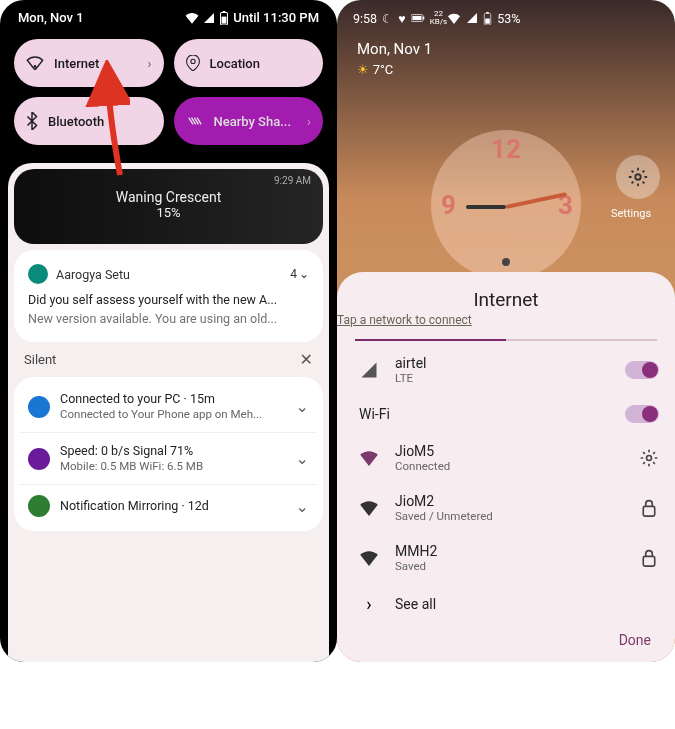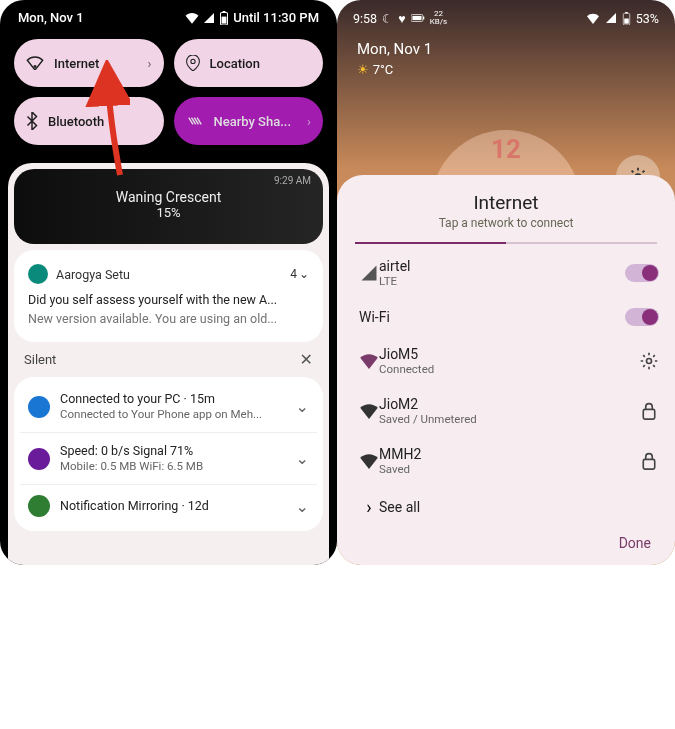--- a/index.html
+++ b/index.html
@@ -1,17 +1,17 @@
 <!DOCTYPE html>
 <html><head>
 <meta charset="utf-8">
 <style>
   * { box-sizing: border-box; margin: 0; padding: 0; }
   body { width: 675px; height: 729px; display: flex; font-family: -apple-system, Roboto, sans-serif; background: #fff; overflow: hidden;}
-  .phone { position: relative; height: 565px; overflow: hidden; }
+  .phone { position: relative; height: 662px; overflow: hidden; }
   .phone-left { width: 337px; background: #000; border-radius: 24px; }
   .phone-right { width: 338px; background: linear-gradient(#3a2a2a, #c88a5a 30%, #d39a68 60%); border-radius: 24px;}
   
   .sbl { display:flex; justify-content:space-between; align-items:center; color:#fff; padding:10px 18px 4px; font-size:13px; font-weight:500;}
   .sbl .icons { display:flex; gap:4px; align-items:center;}
   
   .qs { display:grid; grid-template-columns:1fr 1fr; gap:10px; padding:10px 14px 18px;}
   .tile { position:relative; height:48px; border-radius:24px; display:flex; align-items:center; padding:0 12px; gap:10px; font-size:13px; font-weight:500;}
   .tile.active { background:#f1d4e6; color:#1a1a1a;}
   .tile.inactive { background:#a21caf; color:#ddd;}
@@ -30,42 +30,42 @@
   .silent-card { background:#fff; border-radius:20px; margin:6px; padding:4px 6px;}
   .nrow { display:flex; align-items:center; padding:10px 8px; gap:10px; border-bottom:1px solid #eee;}
   .nrow:last-child { border-bottom:none;}
   .nicon { width:22px; height:22px; border-radius:11px; flex-shrink:0;}
   .nicon.blue{background:#1976d2;} .nicon.purple{background:#6a1b9a;} .nicon.green{background:#2e7d32;}
   .ntext { flex:1; font-size:12px; line-height:1.3;}
   .ntext .t { font-size:12.5px; color:#222;}
   .ntext .s { color:#666; font-size:11.5px;}
   .chv { color:#666;}
   
-  .sbr{ display:flex; justify-content:space-between; align-items:center; color:#fff; padding:10px 16px 4px; font-size:12.5px;}
+  .sbr{ display:flex; justify-content:flex-start; align-items:center; color:#fff; padding:10px 16px 4px; font-size:12.5px;}
   .sbr .l, .sbr .r{display:flex; align-items:center; gap:5px;}
   .sbr .stack{display:flex; flex-direction:column; align-items:center; font-size:8px; line-height:1;}
   .dater{ color:#fff; font-size:15px; padding:10px 20px 2px;}
   .tempr{ color:#fbc02d; font-size:13px; padding:2px 20px 0; display:flex; align-items:center; gap:4px;}
   .clockwrap{ position:absolute; top:130px; left:0; right:0; display:flex; justify-content:center;}
   .clock{ width:150px; height:150px; border-radius:75px; background:rgba(255,220,200,.4); position:relative; color:#d9756b; font-weight:700;}
   .clock .n{position:absolute; font-size:26px;}
   .clock .n12{top:4px; left:50%; transform:translateX(-50%);}
   .clock .n3{right:8px; top:50%; transform:translateY(-50%);}
   .clock .n9{left:10px; top:50%; transform:translateY(-50%);}
   .clock .dot{position:absolute; width:8px; height:8px; background:#444; border-radius:4px; bottom:14px; left:50%; transform:translateX(-50%);}
   .hand{position:absolute; left:50%; top:50%; transform-origin:left center; height:4px; border-radius:2px;}
   .hand.h{width:40px; background:#333; transform:rotate(180deg);}
   .hand.m{width:62px; background:#c85c3a; transform:rotate(-12deg);}
   .gearbub{ position:absolute; top:155px; right:10px; width:54px; color:#fff;}
   .gearbub .c{width:44px;height:44px;border-radius:22px;background:rgba(255,255,255,.35); margin:0 auto 3px; display:flex;align-items:center;justify-content:center;}
   .sheet{ position:absolute; bottom:0; left:0; right:0; background:#f7edf1; border-radius:26px 26px 24px 24px; padding:16px 0 10px;}
   .sheet h3{ text-align:center; font-size:19px; font-weight:400; color:#222;}
-  .sheet .sub{ text-align:center; font-size:12px; color:#665; margin:2px 0 12px;}
+  .sheet .sub{ text-align:left; font-size:12px; color:#665; margin:2px 0 12px;text-decoration:underline;}
   .tabline{height:2px; background:linear-gradient(90deg,#7d2a6b 50%, #d6c3cf 50%); margin:0 18px 4px;}
-  .srow{ display:flex; align-items:center; padding:10px 16px 10px 22px; }
+  .srow{ display:flex; align-items:center; padding:10px 16px 10px 22px; gap:16px;}
   .srow .txt{flex:1;}
   .srow .name{font-size:14px; color:#222;}
   .srow .stat{font-size:11.5px; color:#666;}
   .tog{ width:34px; height:18px; border-radius:9px; background:#d2b4d6; position:relative;}
   .tog::after{content:''; position:absolute; width:16px; height:16px; border-radius:8px; background:#8a2f7a; top:1px; right:1px;}
   .srow svg,.srow .ic{width:20px; flex-shrink:0;}
   .done{ text-align:right; padding:8px 24px 4px; color:#7a3a6a; font-size:14px;}
   svg{display:block;}
 </style>
 </head>

